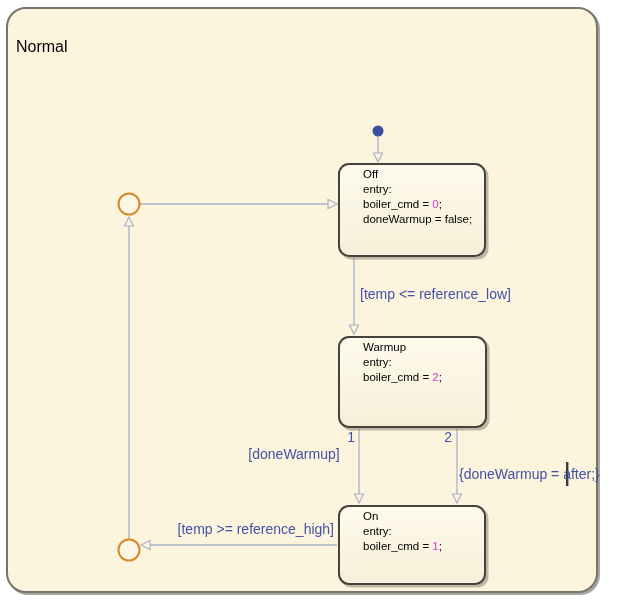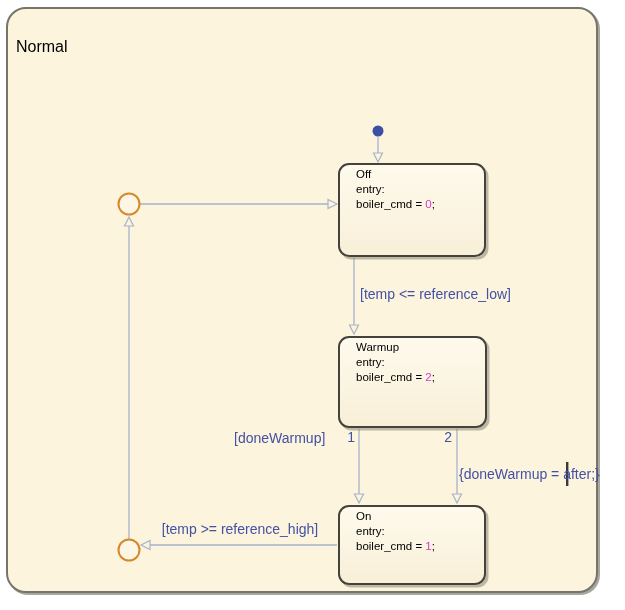--- a/index.html
+++ b/index.html
@@ -14,21 +14,21 @@
   }
   .superstate-label{
     position:absolute;left:8px;top:5px;font-size:16px;color:#000;white-space:nowrap;margin-top:24px;
   }
   .tlayer{position:absolute;left:0;top:0;width:625px;height:610px;}
   .state{
     position:absolute;box-sizing:border-box;
     background:linear-gradient(180deg,#FEFAEC 0%,#F8EFD8 100%);
     border:2px solid #43423C;border-radius:11px;
     box-shadow:2.5px 2.5px 0 rgba(125,122,105,0.5);
-    padding:2px 16px;font-size:11.5px;line-height:15px;color:#000;
+    padding:2px 23px;font-size:11.5px;line-height:15px;color:#000;
   }
   .code-line{white-space:nowrap;}
   .num{color:#D73BC7;}
   .t-label{
     position:absolute;font-size:14px;line-height:17px;color:#4351A5;white-space:nowrap;
   }
   .t-order{
     position:absolute;font-size:14px;color:#4351A5;white-space:nowrap;
   }
 </style>
@@ -82,40 +82,41 @@
     <circle cx="129" cy="204" r="10.5" fill="#FDF6E4" stroke="#D6882B" stroke-width="2"></circle>
     <circle cx="129" cy="550" r="10.5" fill="#FDF6E4" stroke="#D6882B" stroke-width="2"></circle>
 
     <rect x="566" y="462" width="2.4" height="24" fill="#3A3A3A"></rect>
   </svg>
 
   <div class="state" style="left:338px;top:163px;width:148px;height:94px">
     <div class="code-line">Off</div>
     <div class="code-line">entry:</div>
     <div class="code-line"><span>boiler_cmd = </span><span class="num">0</span><span>;</span></div>
+    <div class="code-line">doneWarmup = false;</div>
   </div>
 
   <div class="state" style="left:338px;top:336px;width:149px;height:92px">
     <div class="code-line">Warmup</div>
     <div class="code-line">entry:</div>
     <div class="code-line"><span>boiler_cmd = </span><span class="num">2</span><span>;</span></div>
   </div>
 
   <div class="state" style="left:338px;top:505px;width:148px;height:80px">
     <div class="code-line">On</div>
     <div class="code-line">entry:</div>
     <div class="code-line"><span>boiler_cmd = </span><span class="num">1</span><span>;</span></div>
   </div>
 
   <div class="t-label" style="left:360px;top:286px">[temp &lt;= reference_low]</div>
 
   <div class="t-order" style="left:340px;top:429px;width:15px;text-align:right">1</div>
 
   <div class="t-order" style="left:437px;top:429px;width:15px;text-align:right">2</div>
 
-  <div class="t-label" style="left:234px;top:430px;width:120px;text-align:left">[doneWarmup]</div>
+  <div class="t-label" style="left:234px;top:446px;width:120px;text-align:center">[doneWarmup]</div>
 
 
   <div class="t-label" style="left:459px;top:466px">{doneWarmup = after;}</div>
 
-  <div class="t-label" style="left:146px;top:521px;width:188px;text-align:center">[temp &gt;= reference_high]</div>
+  <div class="t-label" style="left:146px;top:521px;width:188px;text-align:right">[temp &gt;= reference_high]</div>
 
 </div>
 
 </body></html>

